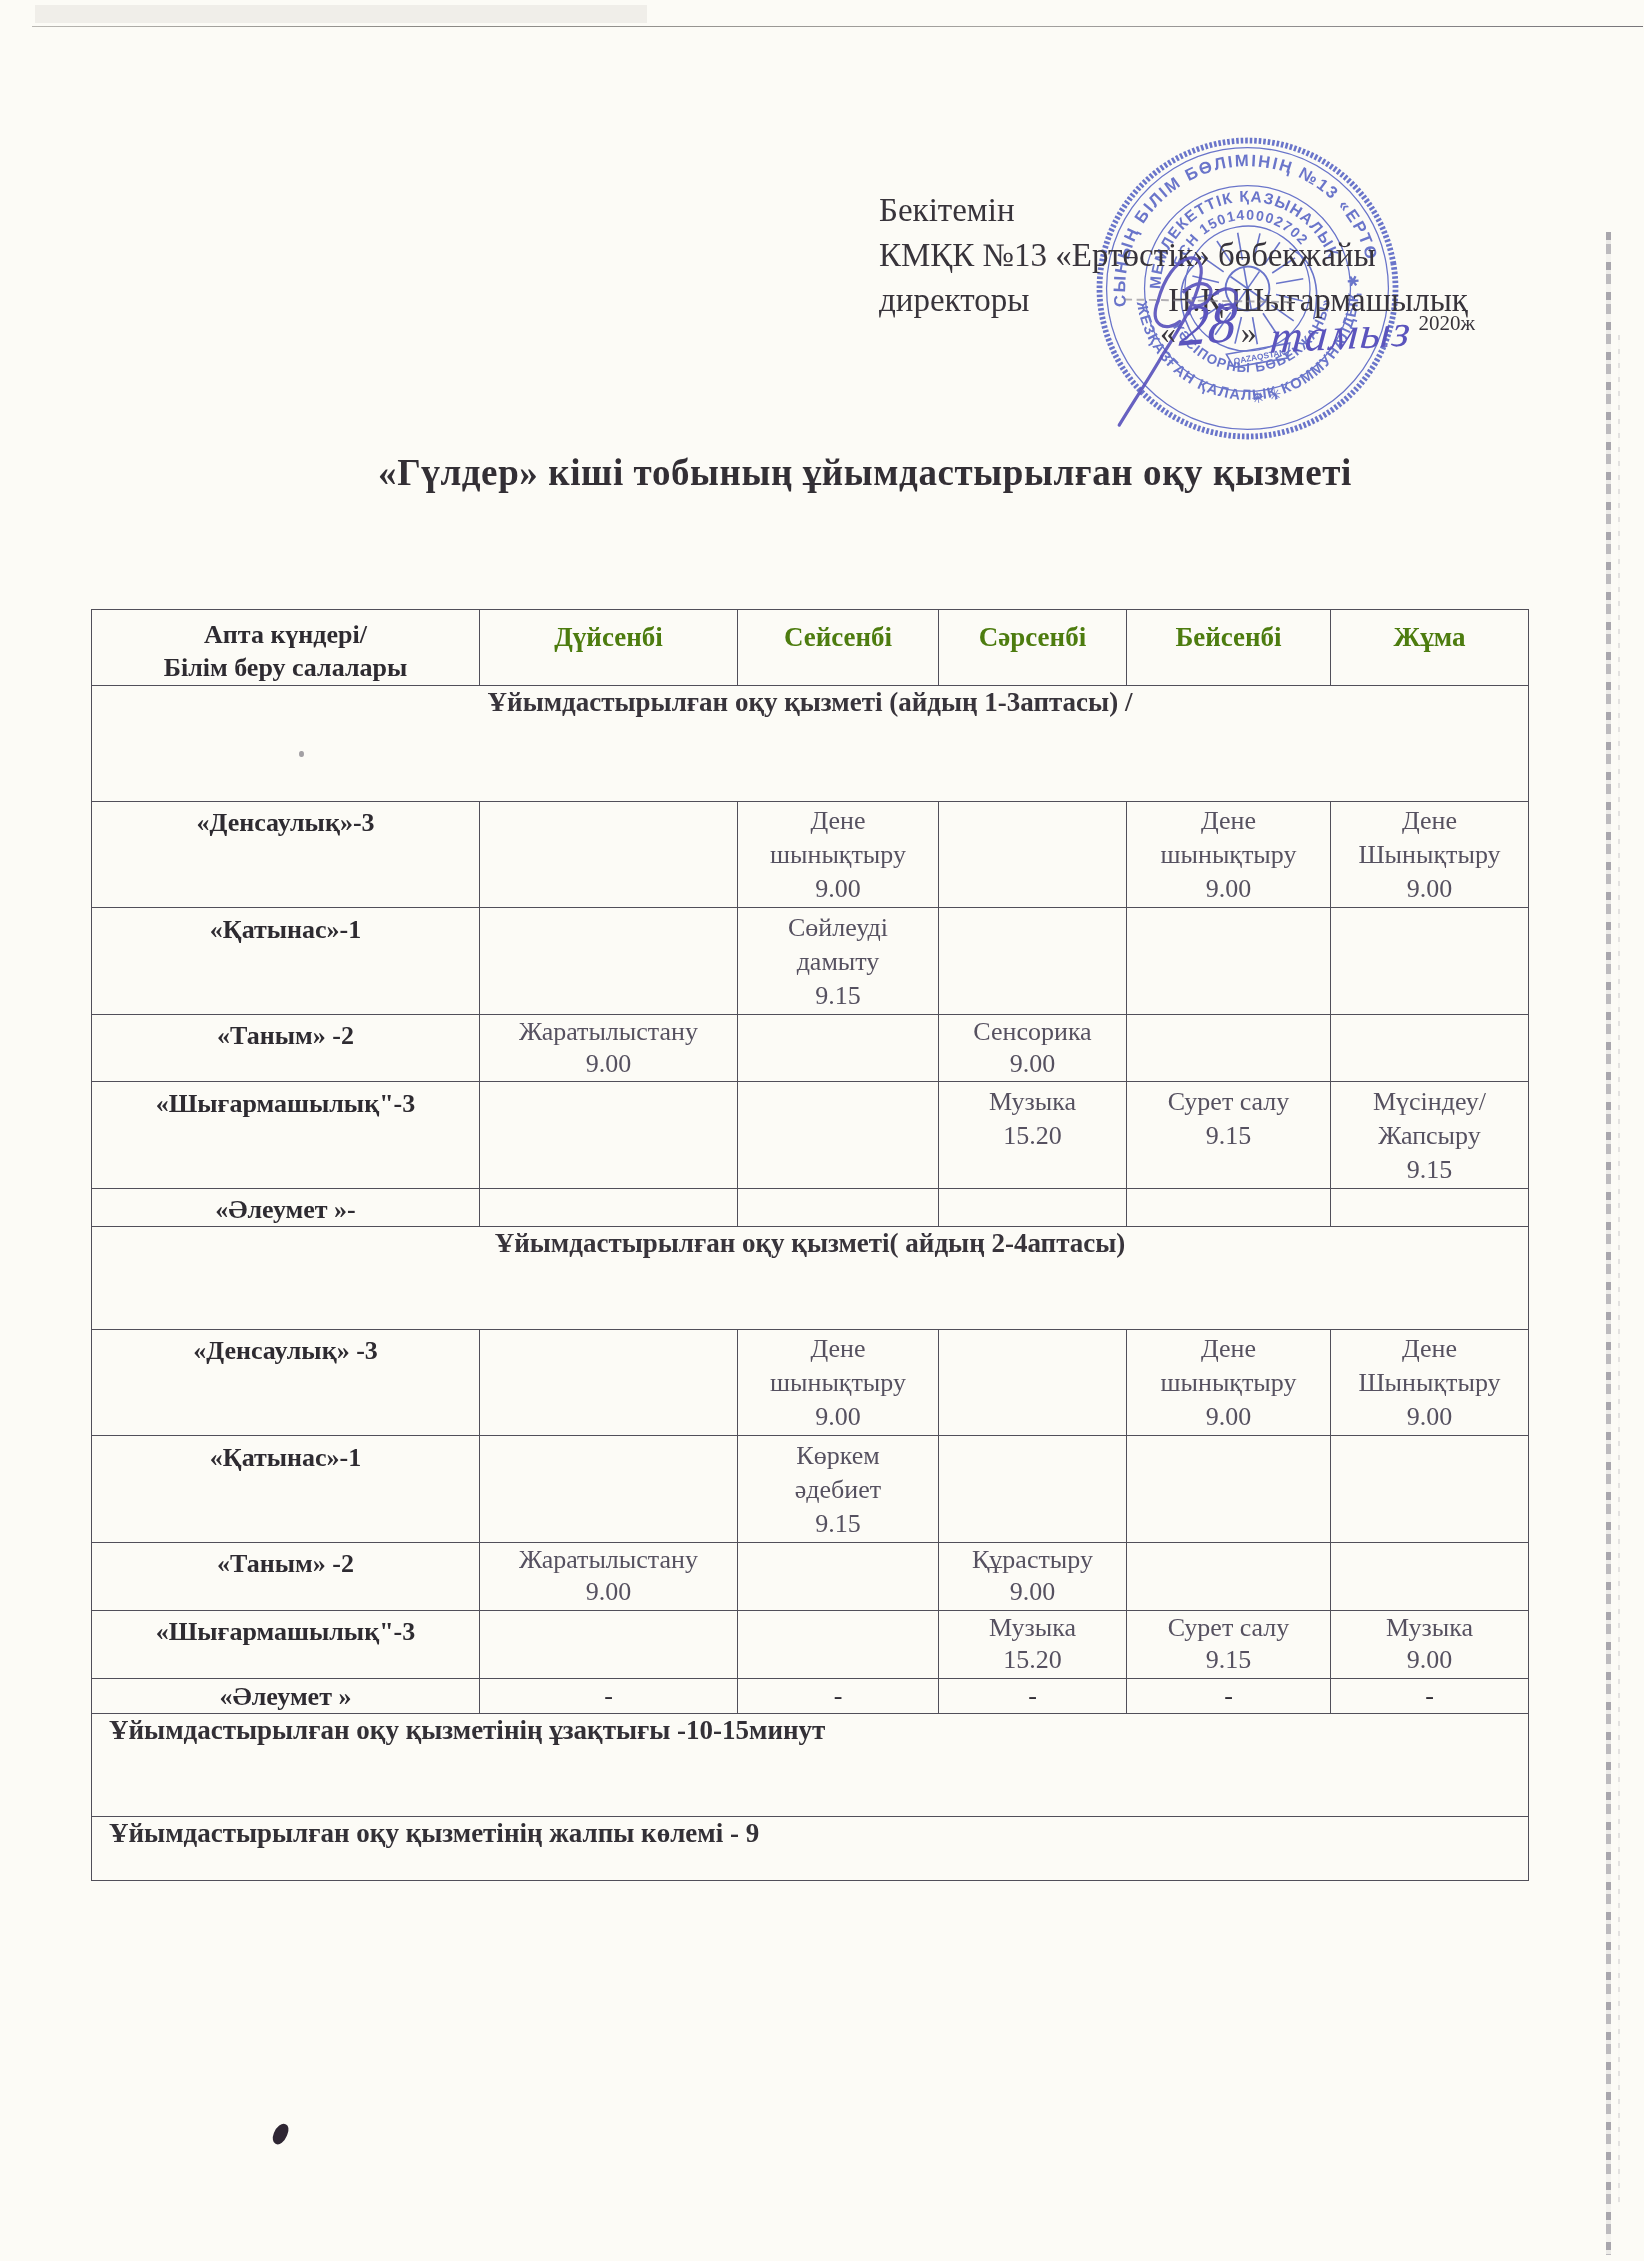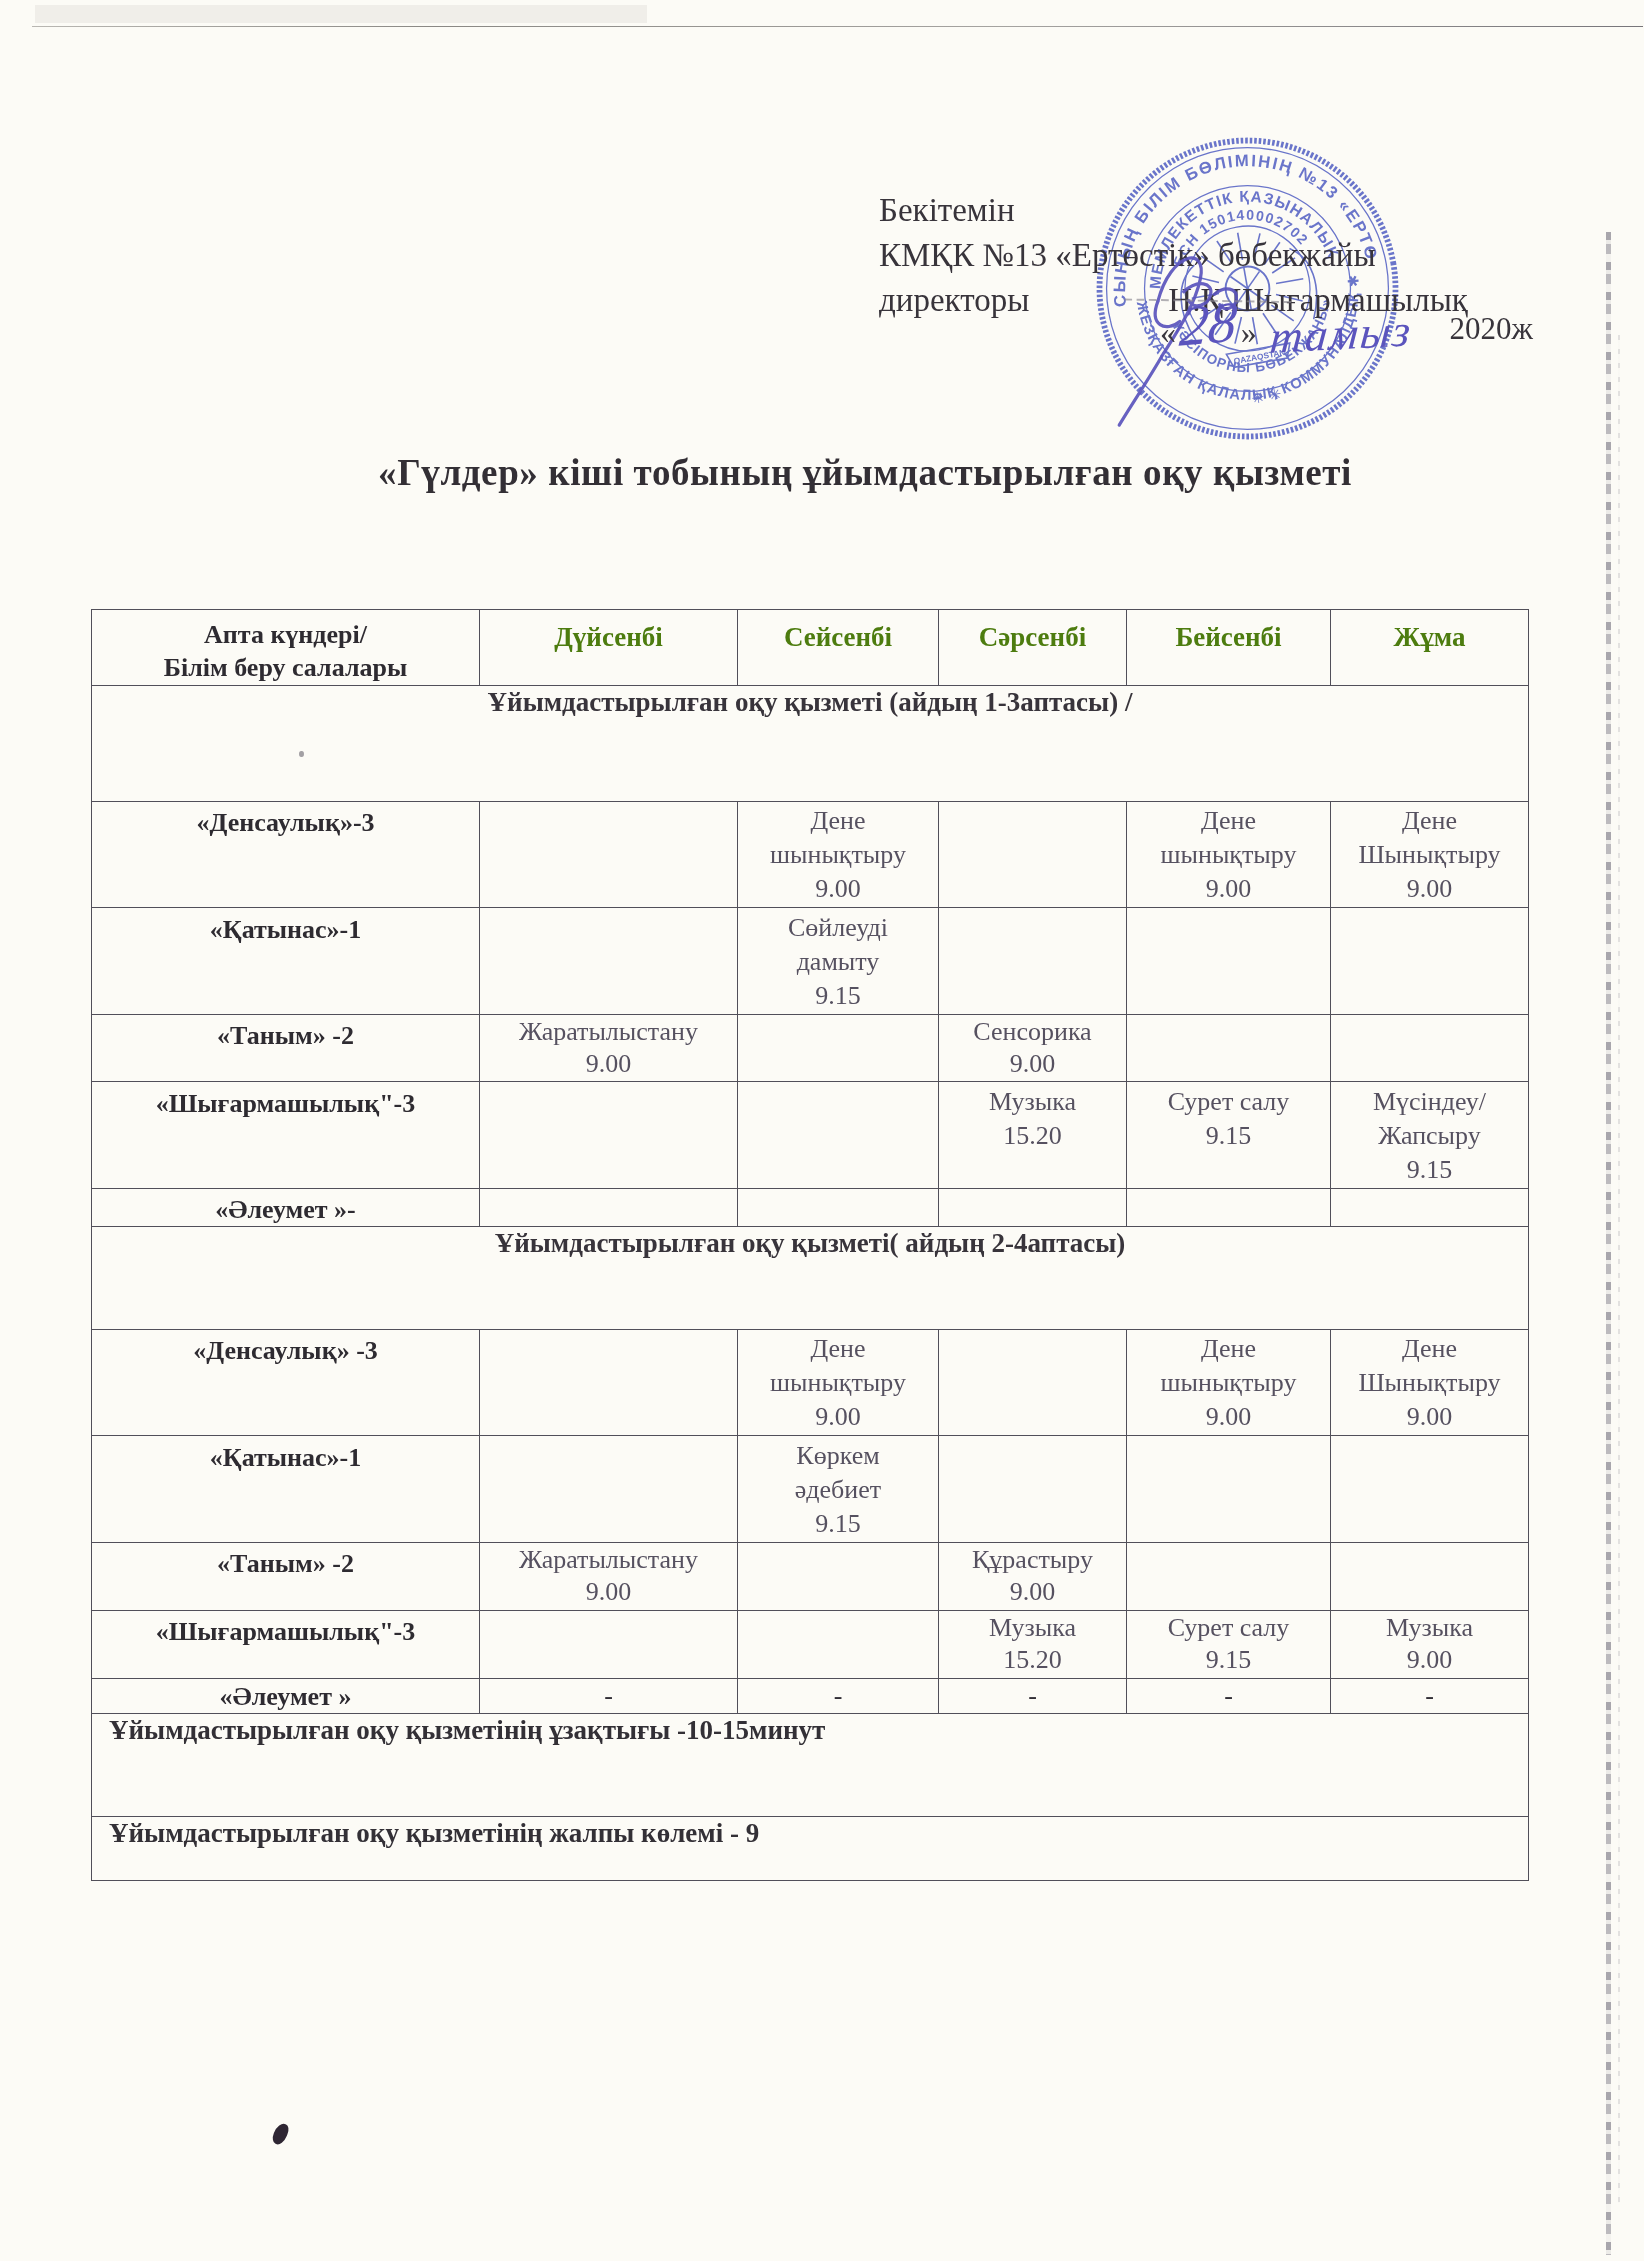--- a/index.html
+++ b/index.html
@@ -23,21 +23,21 @@
   
   .approval{position:absolute;top:188px;right:147px;width:618px;text-align:left;
             font-size:33px;line-height:45px;color:#38343b;z-index:3;}
   .approval .sig-gap{display:inline-block;width:139px;}
   .date-line{position:absolute;left:1160px;top:295px;display:flex;align-items:flex-start;z-index:4;}
   .date-line .q{font-size:32px;color:#3b383f;padding-top:19.3px;}
   .hw{color:#5b54bd;font-style:italic;}
   .hw-day{font-size:57px;line-height:57px;transform:rotate(-5deg) skewX(-10deg);margin:0 3.9px;}
   .hw-month{font-size:45px;line-height:45px;margin-left:14px;padding-top:17px;
             transform:rotate(-3deg) skewX(-8deg);letter-spacing:1.9px;}
-  .year{font-size:31px;color:#38343b;margin-left:37px;padding-top:15.5px;}
+  .year{font-size:21px;color:#38343b;margin-left:6px;padding-top:15.5px;}
 
   
   .stamp{position:absolute;left:1095px;top:136px;width:305px;height:305px;opacity:.88;
          transform:rotate(-10deg);z-index:1;}
   .stamp text{font-family:"Liberation Sans","DejaVu Sans",sans-serif;font-weight:bold;fill:#5663c4;}
 
   .sig-svg{position:absolute;left:1087px;top:240px;width:219px;height:213px;z-index:4;}
 
   
   .doc-title{position:absolute;left:361px;top:451px;width:1008px;text-align:center;

